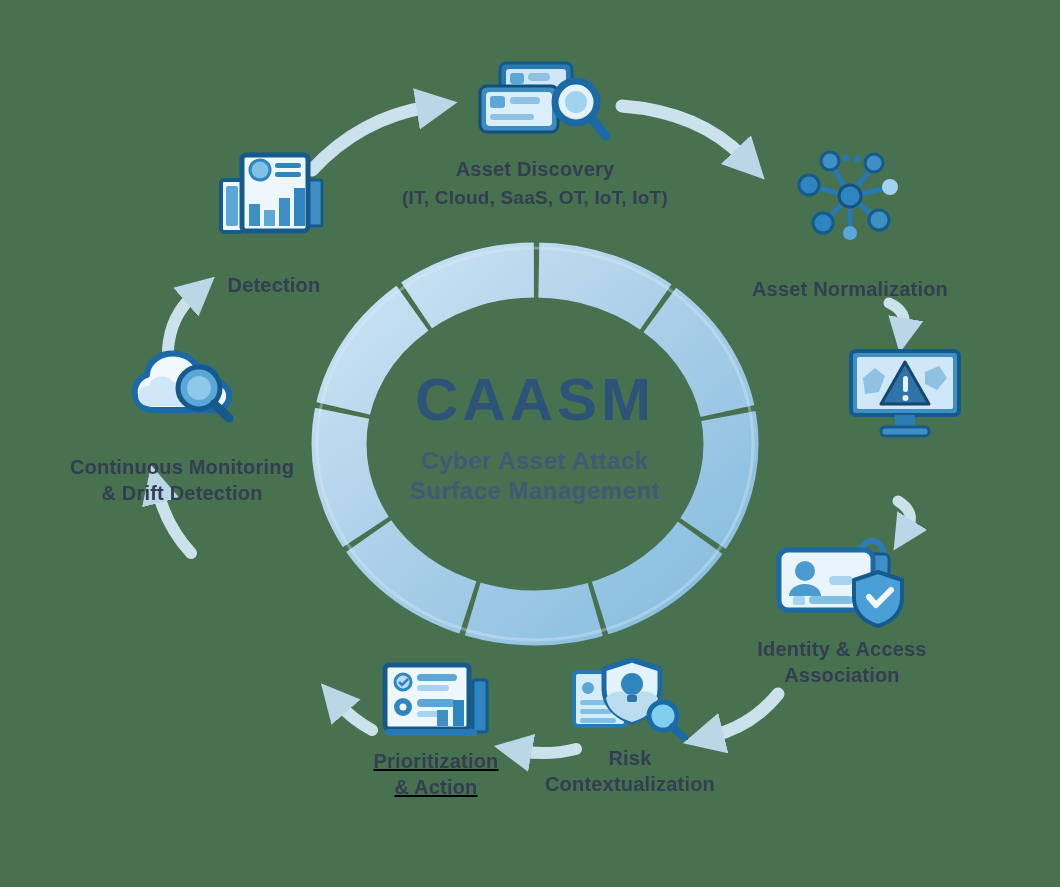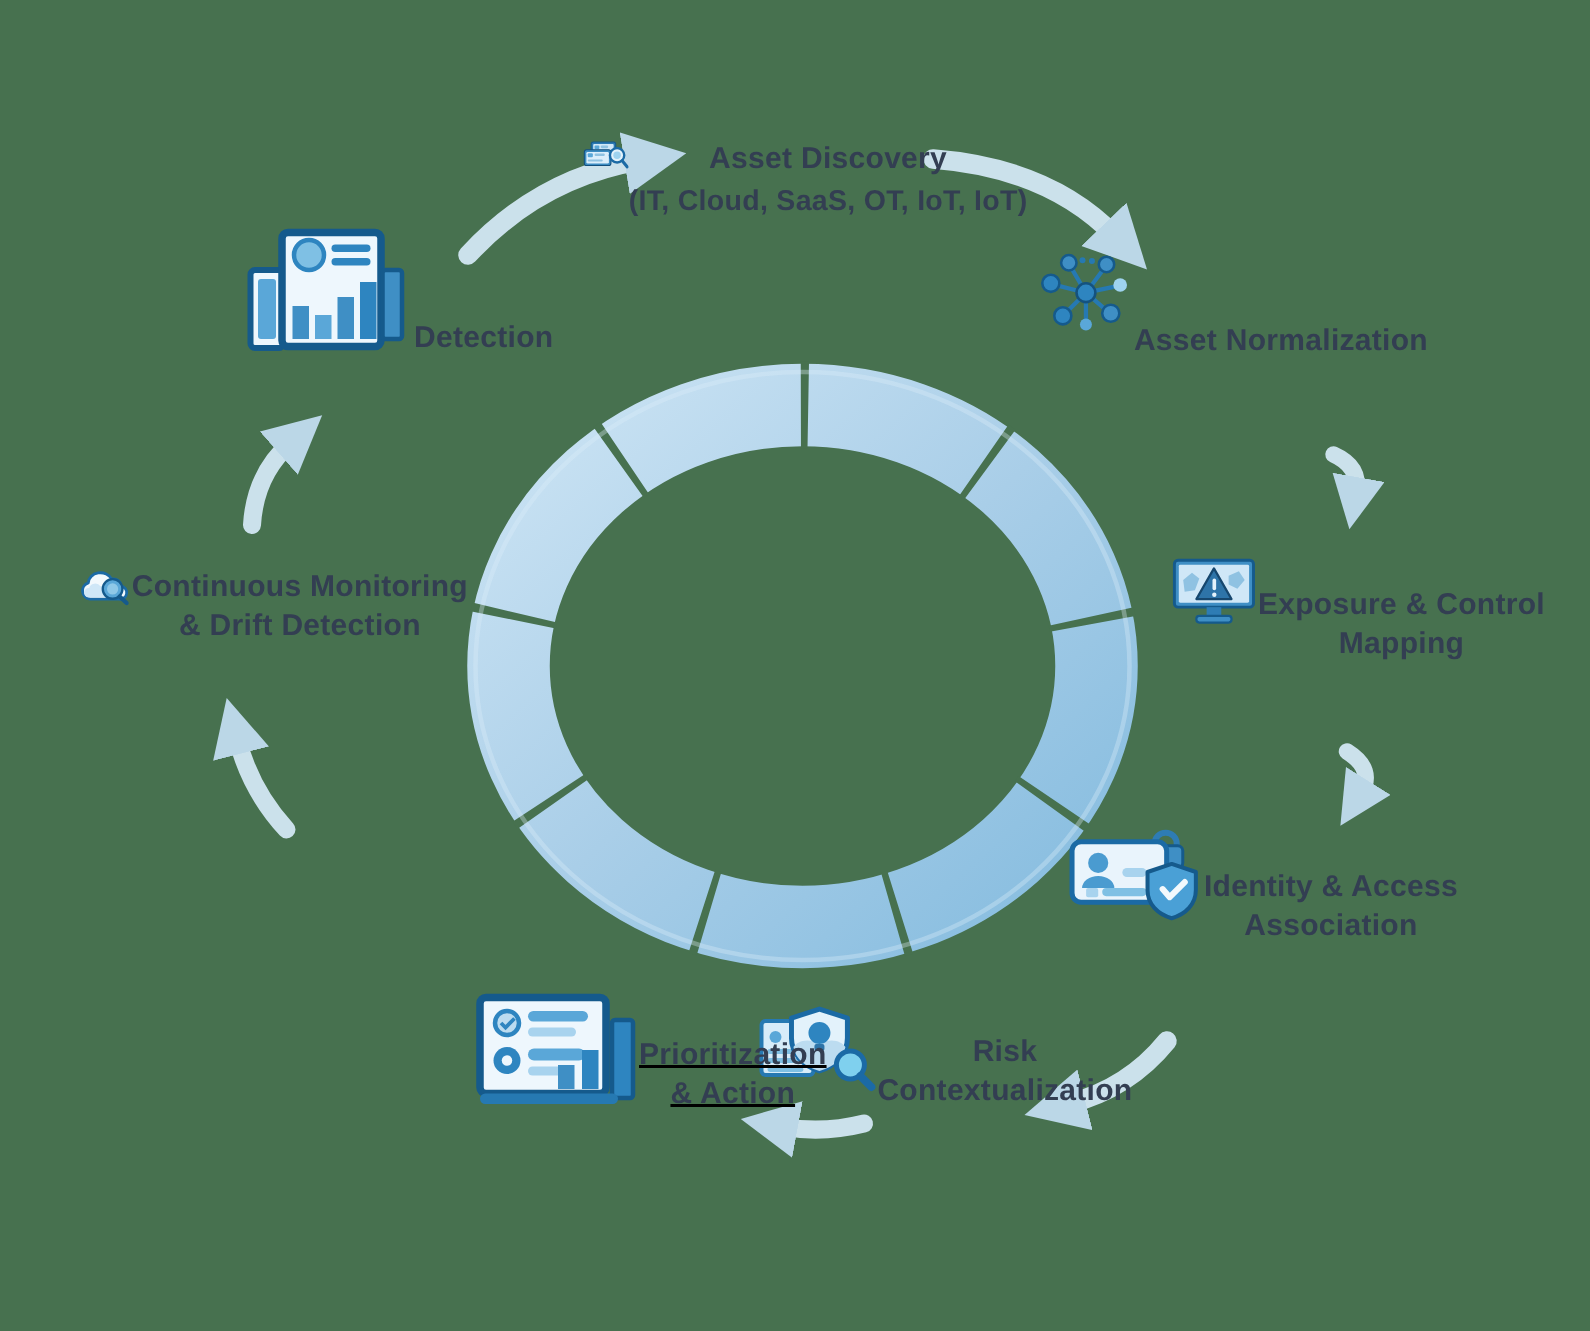--- a/index.html
+++ b/index.html
@@ -6,38 +6,38 @@
   #canvas{
     position:relative;
     width:1060px;height:887px;
     background:#47714F;
     overflow:hidden;
     font-family:"Liberation Sans", sans-serif;
   }
   #ring-arrows-svg{position:absolute;left:0;top:0;}
   .stage{
     position:absolute;
-    display:flex;align-items:flex-end;
+    display:flex;flex-direction:column;align-items:center;
   }
   .stage .labels{
     text-align:center;
     font-weight:bold;
     font-size:20px;
     line-height:26px;
     color:#333E52;
     letter-spacing:.2px;
     white-space:nowrap;
   }
   .stage .sublabel{
     font-size:19px;
     margin-top:3px;
   }
   #stage-asset-discovery{left:385px;top:60px;width:300px;}
   #stage-asset-discovery .labels{margin-top:8px;}
-  #stage-asset-normalization{left:692px;top:148px;width:260px;}
+  #stage-asset-normalization{left:720px;top:148px;width:260px;gap:28px;}
   #stage-asset-normalization .labels{margin-top:8px;}
   #stage-exposure-mapping{left:780px;top:348px;width:250px;}
   #stage-exposure-mapping .labels{margin-top:6px;}
   #stage-identity-access{left:712px;top:538px;width:260px;}
   #stage-identity-access .labels{margin-top:6px;}
   #stage-risk-contextualization{left:505px;top:656px;width:250px;}
   #stage-risk-contextualization .labels{margin-top:5px;}
   #stage-prioritization-action{left:316px;top:662px;width:240px;text-decoration:underline;}
   #stage-prioritization-action .labels{margin-top:6px;}
   #stage-governance{left:140px;top:532px;width:240px;}
@@ -97,20 +97,27 @@
       <path d="M 622 106 Q 700 112 744 158" stroke-width="13" marker-end="url(#ah)"></path>
       <path d="M 889 303 Q 907 311 904 328" stroke-width="11" marker-end="url(#ah)"></path>
       <path d="M 898 501 Q 917 513 907 529" stroke-width="11" marker-end="url(#ah)"></path>
       <path d="M 778 694 Q 752 726 712 736" stroke-width="13" marker-end="url(#ah)"></path>
       <path d="M 576 749 Q 548 756 521 751" stroke-width="12" marker-end="url(#ah)"></path>
       <path d="M 372 730 Q 352 719 339 704" stroke-width="12" marker-end="url(#ah)"></path>
       <path d="M 191 553 Q 167 527 158 492" stroke-width="12" marker-end="url(#ah)"></path>
     </g>
   </svg>
 
+  <div id="center-text">
+    <div id="center-title">CAASM</div>
+    <div id="center-subtitle">
+      <div>Cyber Asset Attack</div>
+      <div>Surface Management</div>
+    </div>
+  </div>
 
   <div class="stage" id="stage-asset-discovery">
     <svg width="150" height="88" viewBox="0 0 150 88">
       <rect x="40" y="3" width="72" height="40" rx="6" fill="#2B79B2" stroke="#155A8C" stroke-width="3"></rect>
       <rect x="46" y="9" width="60" height="28" rx="3" fill="#CFE7F7"></rect>
       <rect x="50" y="13" width="14" height="11" rx="3" fill="#5AA7D8"></rect>
       <rect x="68" y="13" width="22" height="8" rx="4" fill="#8FC2E2"></rect>
       <rect x="50" y="28" width="40" height="5" rx="2.5" fill="#8FC2E2"></rect>
       <rect x="20" y="26" width="78" height="46" rx="7" fill="#3C8CC2" stroke="#134F7D" stroke-width="3"></rect>
       <rect x="26" y="32" width="66" height="34" rx="4" fill="#DBEEFB"></rect>
@@ -159,24 +166,20 @@
       <rect x="6" y="3" width="108" height="64" rx="5" fill="#3F8FC5" stroke="#155A8C" stroke-width="4"></rect>
       <rect x="12" y="9" width="96" height="52" rx="2" fill="#CFE7F7"></rect>
       <path d="M18 30 L30 20 L40 28 L34 44 L20 46 Z" fill="#8FC2E2"></path>
       <path d="M80 24 L94 18 L102 30 L92 42 L80 36 Z" fill="#8FC2E2"></path>
       <path d="M60 14 L84 56 L36 56 Z" fill="#2E74A8" stroke="#16476E" stroke-width="3" stroke-linejoin="round"></path>
       <rect x="58" y="28" width="5" height="16" rx="2.5" fill="#E3F2FB"></rect>
       <circle cx="60.5" cy="50" r="3" fill="#E3F2FB"></circle>
       <rect x="50" y="67" width="20" height="12" fill="#2E7CB4"></rect>
       <rect x="36" y="79" width="48" height="9" rx="4" fill="#3F8FC5" stroke="#155A8C" stroke-width="3"></rect>
     </svg>
-    <div class="labels">
-      <div>Exposure &amp; Control</div>
-      <div>Mapping</div>
-    </div>
   </div>
 
   <div class="stage" id="stage-risk-contextualization">
     <svg width="120" height="84" viewBox="0 0 120 84">
       <rect x="4" y="16" width="52" height="54" rx="4" fill="#D7ECF9" stroke="#2679B2" stroke-width="4"></rect>
       <circle cx="18" cy="32" r="6" fill="#5AA7D8"></circle>
       <rect x="10" y="44" width="38" height="5" rx="2.5" fill="#7FC0E4"></rect>
       <rect x="10" y="53" width="32" height="5" rx="2.5" fill="#7FC0E4"></rect>
       <rect x="10" y="62" width="36" height="5" rx="2.5" fill="#7FC0E4"></rect>
       <path d="M62 4 l28 9 v20 c0 16 -12 28 -28 33 c-16 -5 -28 -17 -28 -33 v-20 Z" fill="#E3F2FB" stroke="#1B6AA5" stroke-width="5" stroke-linejoin="round"></path>

